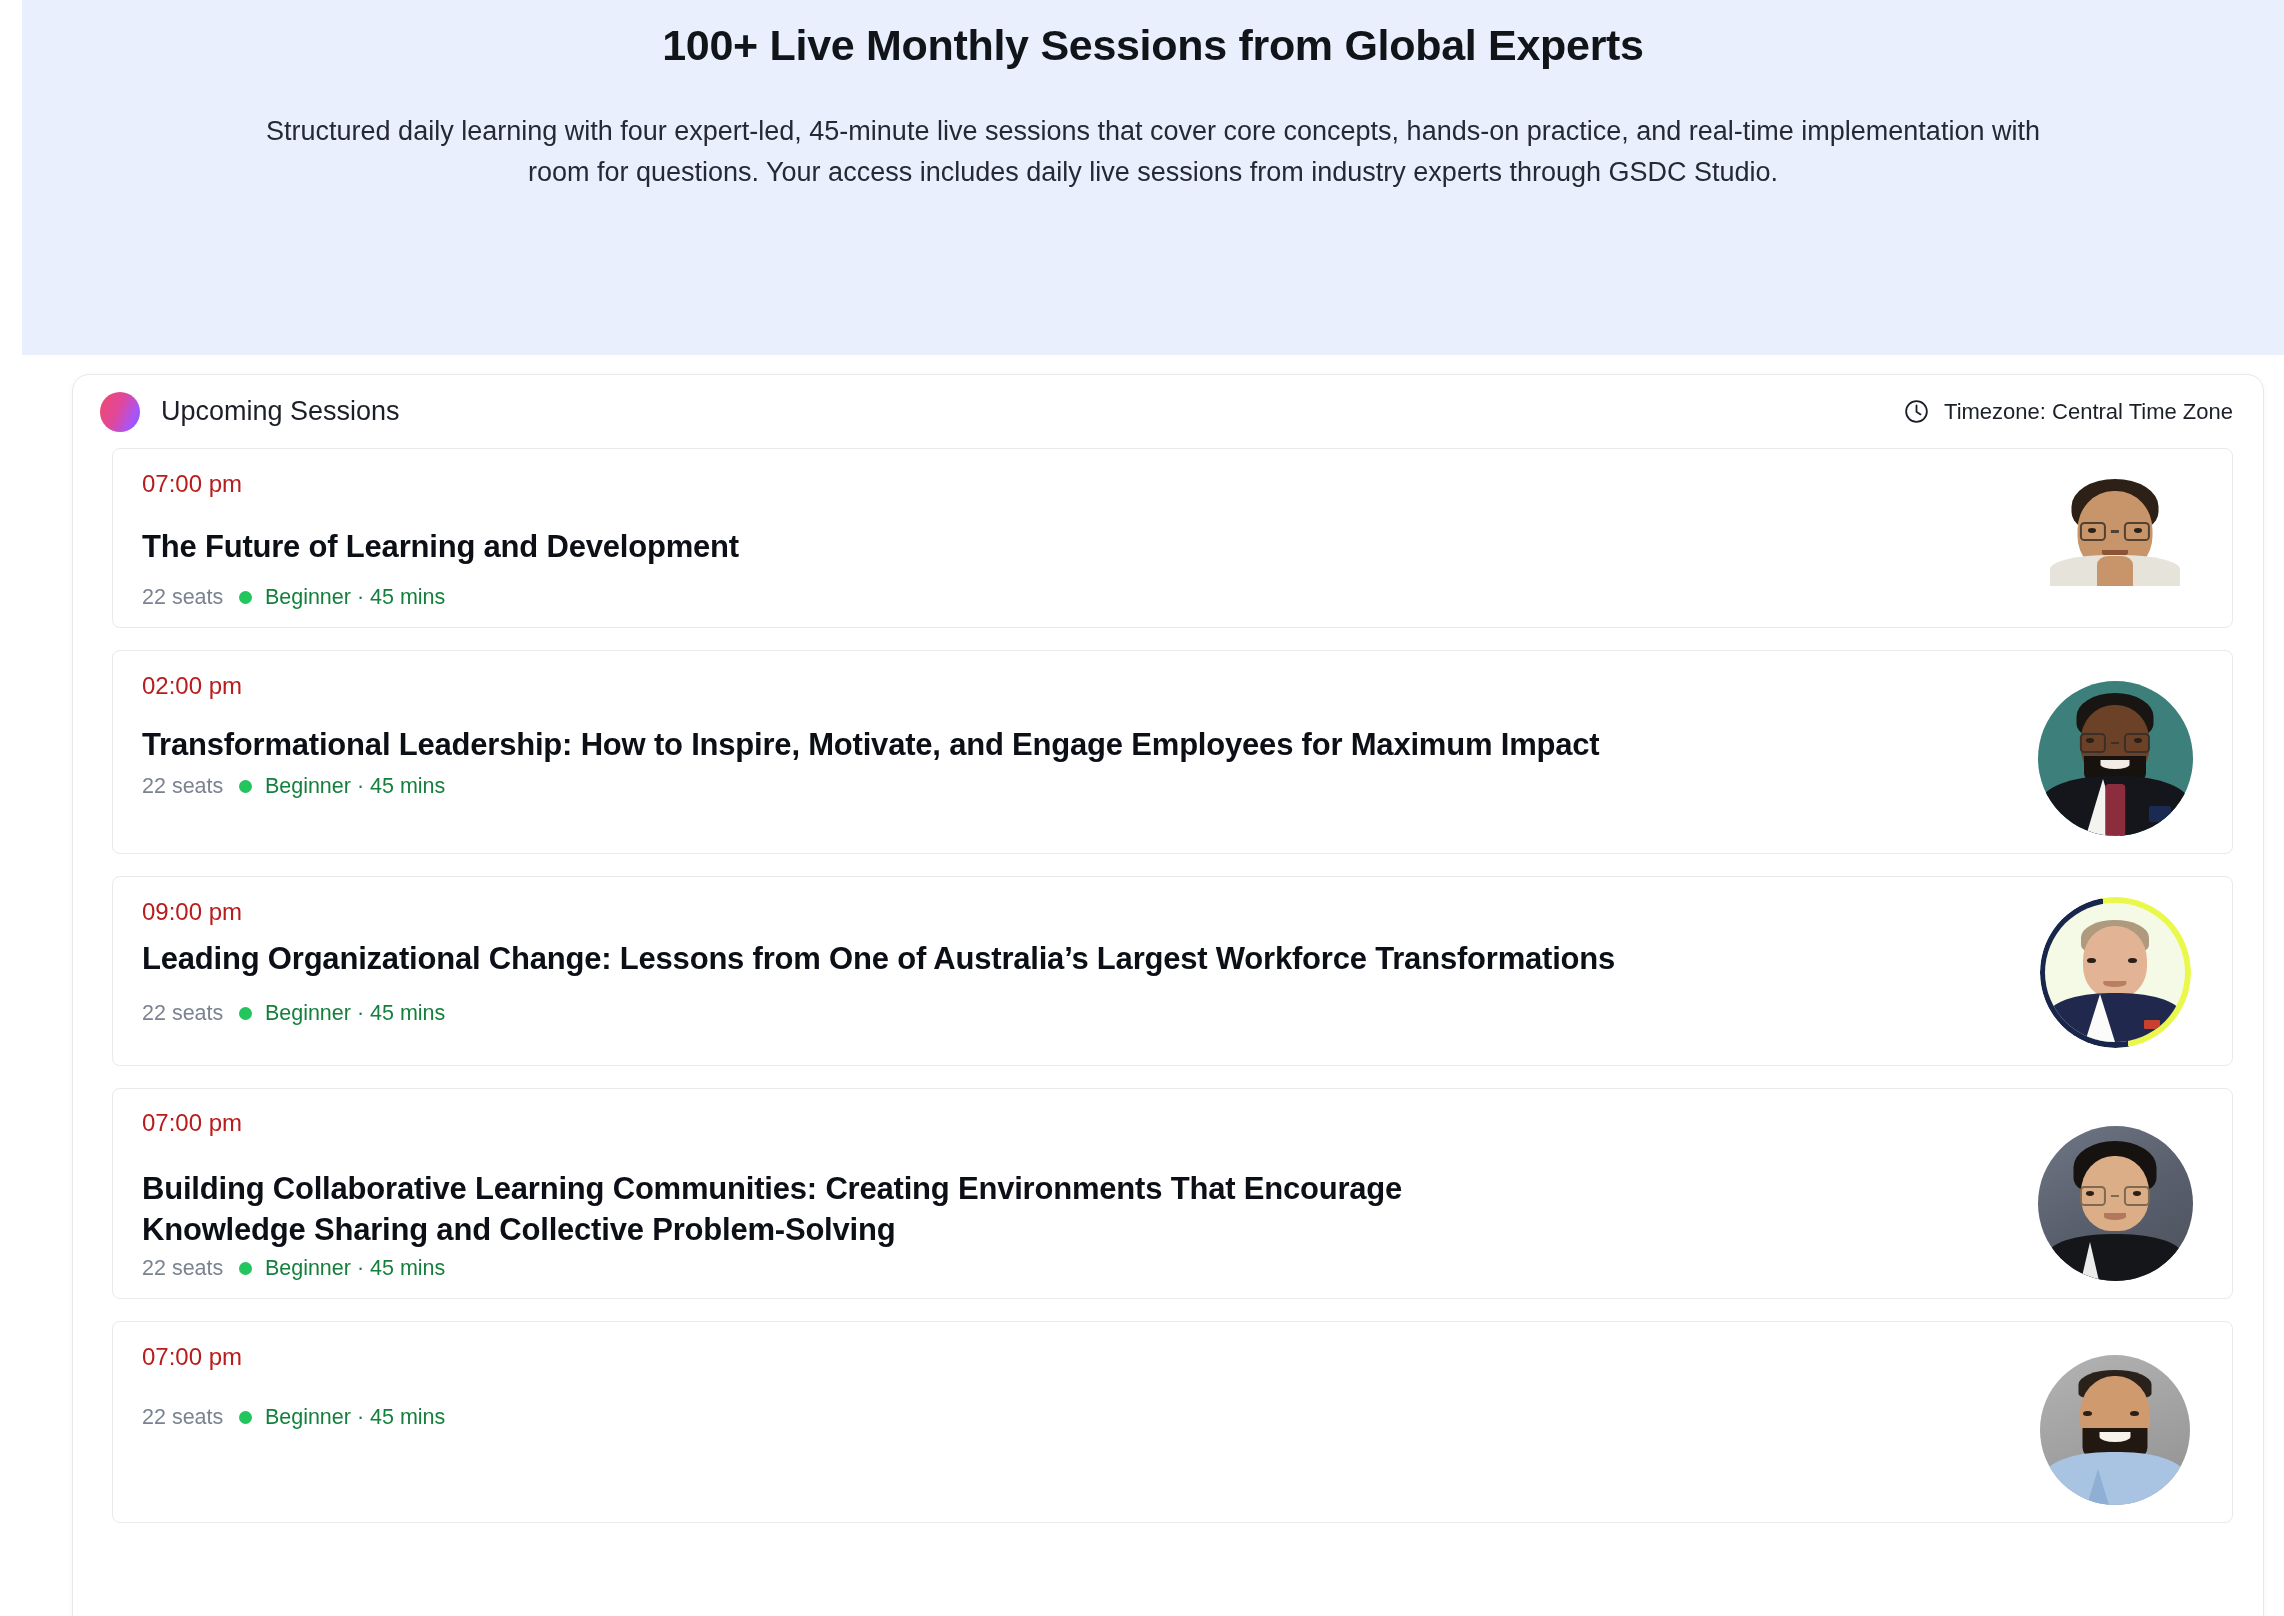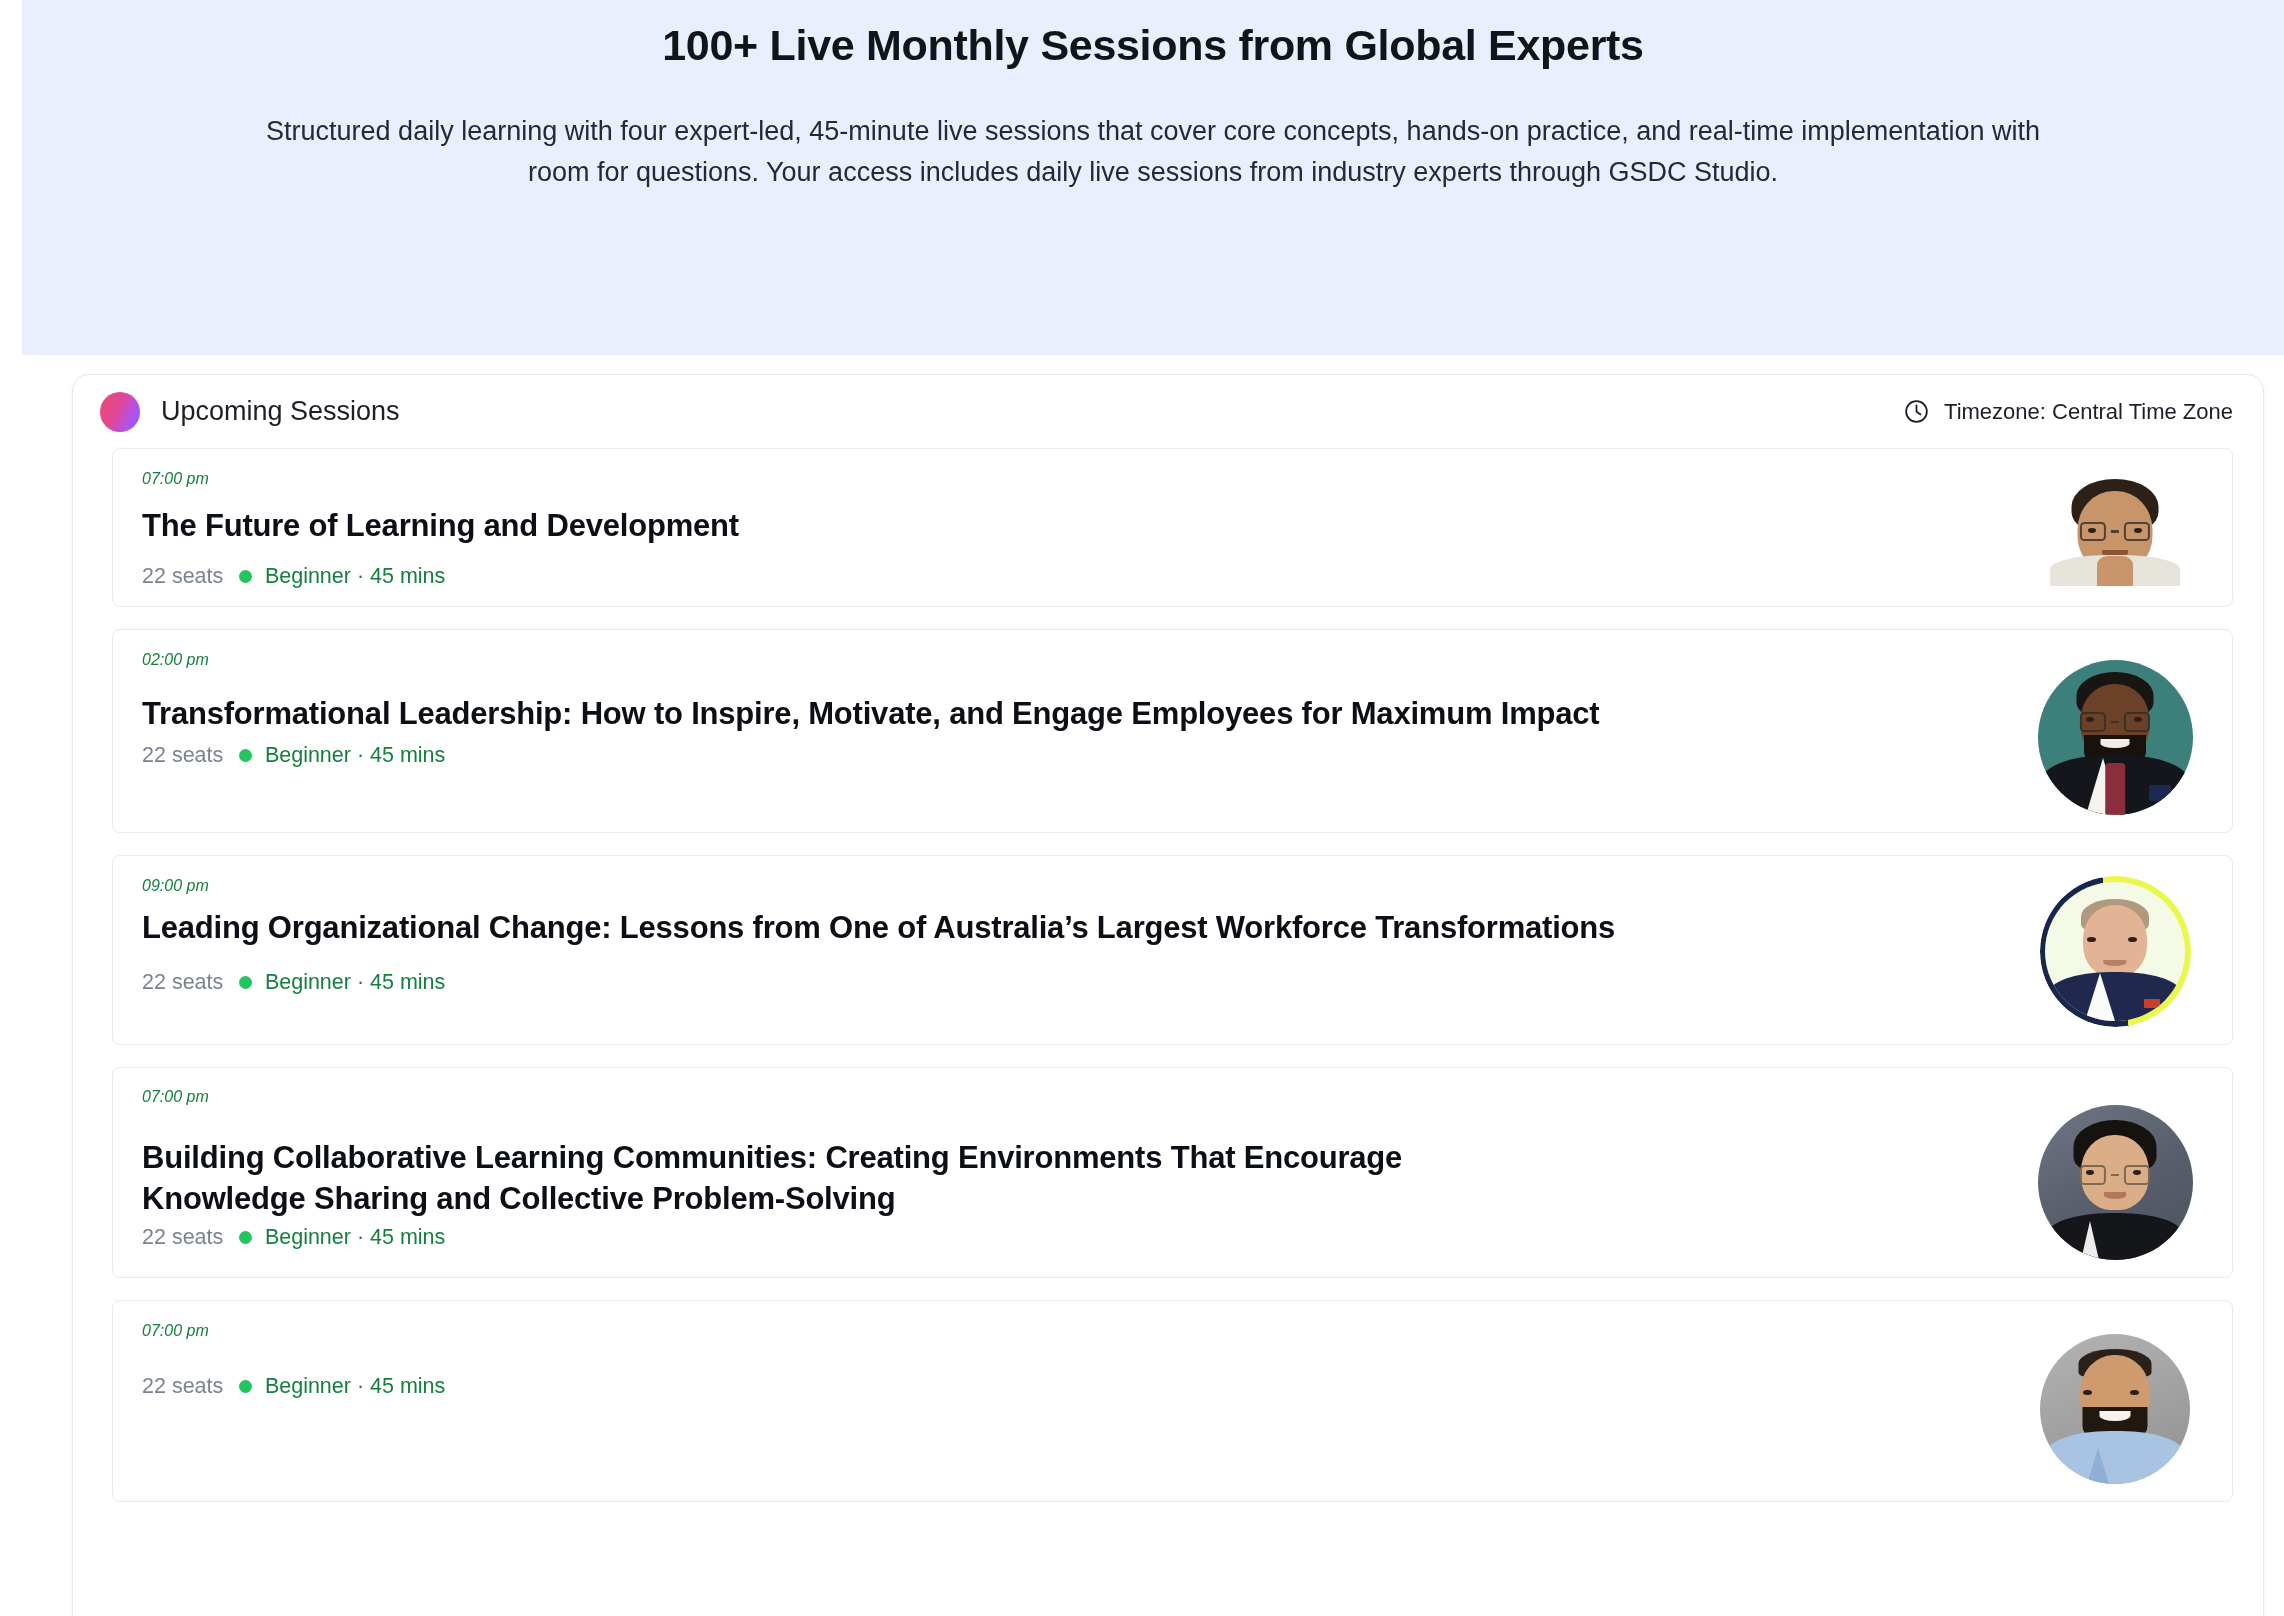--- a/index.html
+++ b/index.html
@@ -108,25 +108,24 @@
     padding: 19.5px 29px 17px 29px;
     position: relative;
     display: flex;
     align-items: flex-start;
     min-height: 154px;
   }
 
   .card-body { flex: 1 1 auto; min-width: 0; padding-right: 26px; }
 
   .card-time {
-    font-size: 16px;
-    color: #15803d;
+    font-size: 24px;
+    color: #b91c1c;
     font-weight: 400;
     line-height: 1.25;
-    font-style: italic;
   }
 
   .card-title {
     font-size: 31px;
     font-weight: 700;
     color: #0c1016;
     line-height: 1.32;
     letter-spacing: -0.2px;
   }
 
@@ -146,21 +145,21 @@
     height: 13px;
     border-radius: 50%;
     background: #22c55e;
     margin: 0 13px 0 15.6px;
     flex: 0 0 auto;
   }
 
   .level { color: #15803d; }
 
   
-  .sp-a .card-title { margin-top: 17px; }
+  .sp-a .card-title { margin-top: 28px; }
   .sp-a .card-meta  { margin-top: 18px; }
 
   .sp-b .card-title { margin-top: 24px; }
   .sp-b .card-meta  { margin-top: 7.8px; }
 
   .sp-c .card-title { margin-top: 12px; }
   .sp-c .card-meta  { margin-top: 21px; }
 
   .sp-d .card-title { margin-top: 31px; }
   .sp-d .card-meta  { margin-top: 5.2px; }

